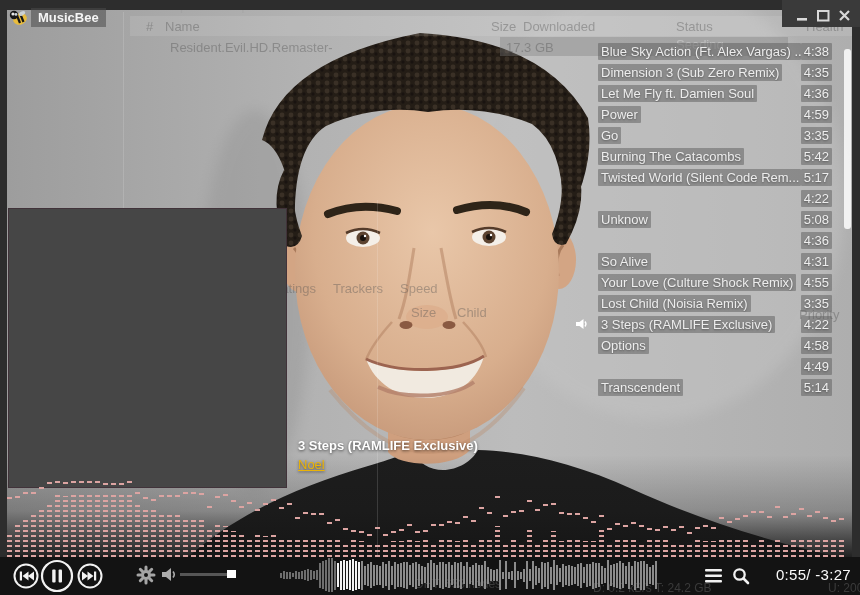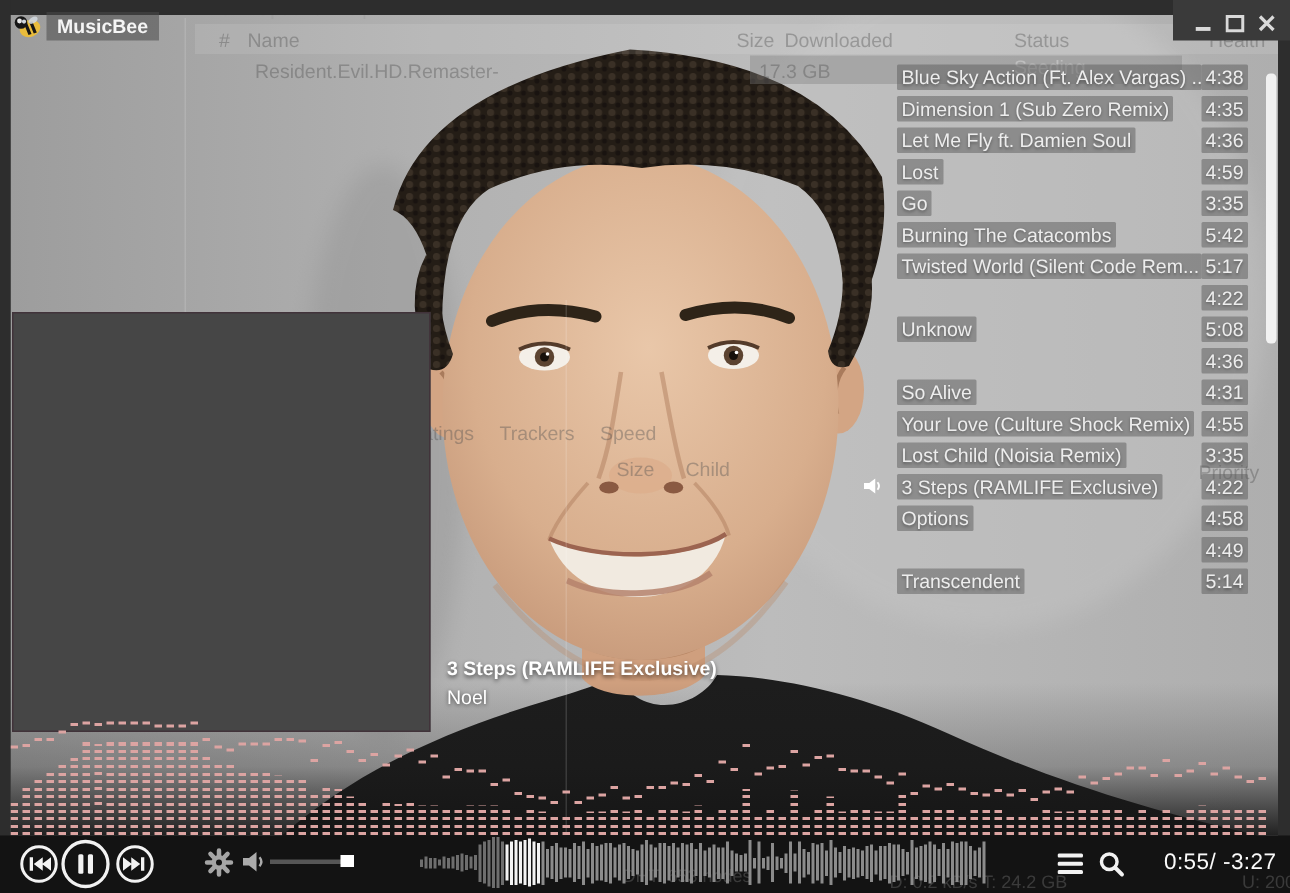--- a/index.html
+++ b/index.html
@@ -42,21 +42,21 @@
   
   #titlebar{position:absolute;left:9px;top:8px;display:flex;align-items:center;z-index:12;}
   #app-title{margin-left:3px;background:rgba(75,75,75,0.55);color:#f5f5f5;font-weight:bold;
       font-size:13px;padding:2px 7px;}
   #win-controls{position:absolute;left:796px;top:7px;width:60px;height:16px;z-index:12;display:flex;gap:8px;align-items:center;}
   .winbtn{width:13px;height:13px;display:flex;align-items:center;justify-content:center;cursor:default;}
   
   #now-playing{position:absolute;left:298px;top:438px;z-index:7;color:#fff;
       text-shadow:0 1px 3px rgba(0,0,0,0.6);}
   #np-title{font-size:13px;font-weight:bold;}
-  #np-artist{font-size:13px;margin-top:4px;color:#ffffff;}
+  #np-artist{font-size:13px;margin-top:4px;color:#eab308;text-decoration:underline;}
   
   #control-bar{position:absolute;left:0;top:557px;width:860px;height:38px;background:#131313;z-index:30;}
   .cbar-item{position:absolute;z-index:33;}
   #waveform{position:absolute;left:280px;top:559px;width:378px;height:32px;display:flex;
       align-items:center;z-index:32;}
   .wf-bar{width:2px;margin-right:1px;}
   #time-display{position:absolute;right:9px;top:566px;font-size:15px;color:#fafafa;z-index:33;
       letter-spacing:0.3px;}
   .sb-text{position:absolute;font-size:12px;color:rgba(150,150,150,0.30);z-index:31;white-space:nowrap;}
   #volume-track{position:absolute;left:180px;top:573px;width:56px;height:3px;background:#565656;z-index:33;}
@@ -211,29 +211,29 @@
 </div>
 
 <div id="album-art"></div>
 
 <div id="playlist">
       <div class="pl-row">
         <span class="pl-title">Blue Sky Action (Ft. Alex Vargas) ...</span>
         <span class="pl-time">4:38</span>
       </div>
       <div class="pl-row">
-        <span class="pl-title">Dimension 1 (Sub Zero Remix)</span>
+        <span class="pl-title">Dimension 3 (Sub Zero Remix)</span>
         <span class="pl-time">4:35</span>
       </div>
       <div class="pl-row">
         <span class="pl-title">Let Me Fly ft. Damien Soul</span>
         <span class="pl-time">4:36</span>
       </div>
       <div class="pl-row">
-        <span class="pl-title">Lost</span>
+        <span class="pl-title">Power</span>
         <span class="pl-time">4:59</span>
       </div>
       <div class="pl-row">
         <span class="pl-title">Go</span>
         <span class="pl-time">3:35</span>
       </div>
       <div class="pl-row">
         <span class="pl-title">Burning The Catacombs</span>
         <span class="pl-time">5:42</span>
       </div>

